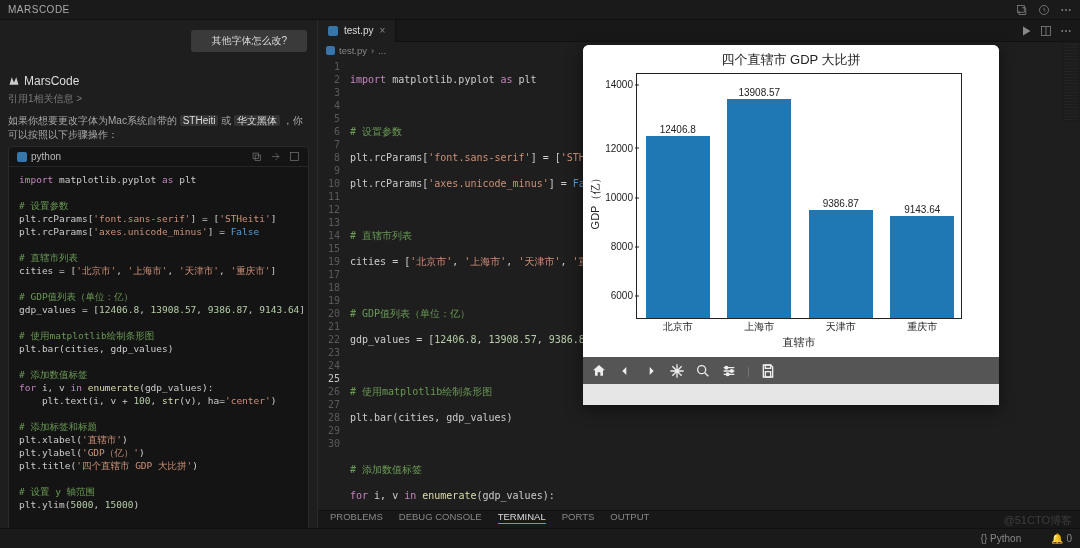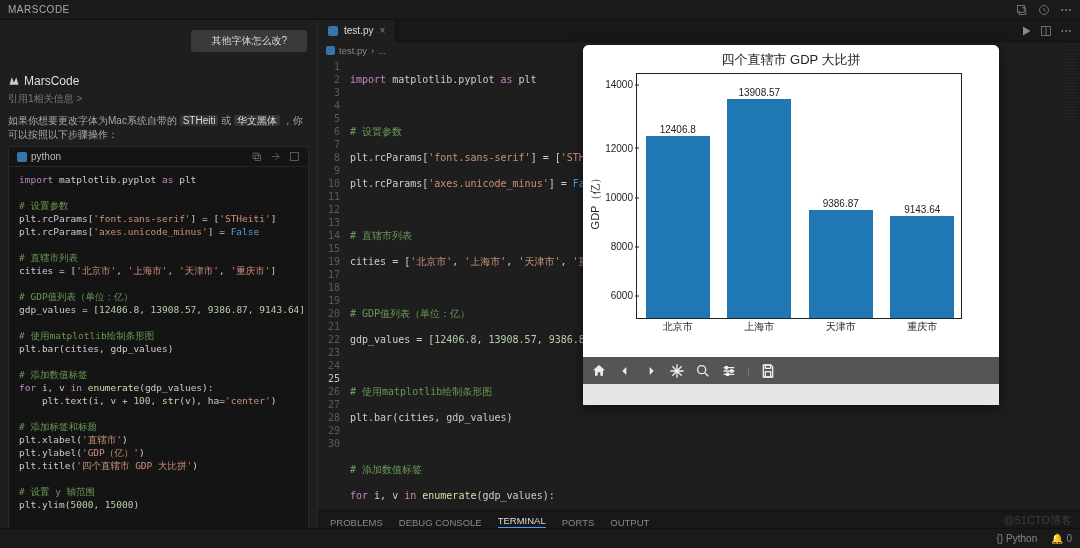--- a/index.html
+++ b/index.html
@@ -77,24 +77,24 @@
   .ytick::after { content:""; position:absolute; right:-6px; top:50%; width:4px; height:1px; background:#222; }
   .ylabel { position:absolute; left:12px; top:50%; transform:translate(-50%,-50%) rotate(-90deg); font-size:11px; color:#222; white-space:nowrap; }
   .xlabel { position:absolute; left:53px; width:326px; top:290px; text-align:center; font-size:11px; color:#222; }
   .xtick { position:absolute; bottom:-16px; font-size:10px; color:#222; transform:translateX(-50%); white-space:nowrap; }
   .bar { position:absolute; bottom:0; background:#1f77b4; }
   .barlbl { position:absolute; font-size:10px; color:#222; transform:translateX(-50%); white-space:nowrap; }
   .plot-toolbar { height:27px; background:#555; display:flex; align-items:center; gap:10px; padding:0 8px; }
   .plot-toolbar svg { width:16px; height:16px; color:#eee; }
 
   
-  .bottom-panel { position:absolute; left:318px; right:0; bottom:20px; height:18px; background:#181818; border-top:1px solid #111; display:flex; align-items:flex-end; gap:16px; padding:0 12px; font-size:9.5px; color:#888; }
+  .bottom-panel { position:absolute; left:318px; right:0; bottom:20px; height:18px; background:#181818; border-top:1px solid #111; display:flex; align-items:flex-start; gap:16px; padding:0 12px; font-size:9.5px; color:#888; }
   .bottom-panel .active { color:#ddd; border-bottom:1px solid #4a9eff; padding-bottom:1px; }
   .statusbar { position:absolute; left:0; right:0; bottom:0; height:20px; background:#1a1a1a; border-top:1px solid #111; display:flex; align-items:center; font-size:10px; color:#888; padding:0 8px; }
-  .statusbar .right { margin-left:auto; display:flex; gap:14px; }
+  .statusbar .right { margin-left:auto; display:flex; gap:30px; }
   .watermark { position:absolute; right:8px; bottom:20px; color:#555; font-size:11px; opacity:.6; }
 </style>
 </head>
 <body>
 
 <div class="topbar">
   <span class="topbar-title">MARSCODE</span>
   <div class="topbar-icons">
     <svg viewBox="0 0 16 16" fill="none" stroke="currentColor">
         <rect x="2" y="2" width="9" height="9"></rect>
@@ -293,20 +293,21 @@
             <div class="bar" style="left: 90.465px; width: 63.57px; height: 219.151px;"></div>
             <div class="xtick" style="left: 122.25px;">上海市</div>
             <div class="barlbl" style="left: 122.25px; top: 12.8492px;">13908.57</div>
             <div class="bar" style="left: 171.965px; width: 63.57px; height: 107.917px;"></div>
             <div class="xtick" style="left: 203.75px;">天津市</div>
             <div class="barlbl" style="left: 203.75px; top: 124.083px;">9386.87</div>
             <div class="bar" style="left: 253.465px; width: 63.57px; height: 101.934px;"></div>
             <div class="xtick" style="left: 285.25px;">重庆市</div>
             <div class="barlbl" style="left: 285.25px; top: 130.066px;">9143.64</div>
           </div>
+        <div class="xlabel">直辖市</div>
       </div>
       <div class="plot-toolbar">
         <svg viewBox="0 0 24 24" fill="currentColor">
             <path d="M12 3l9 8h-3v8h-4v-5h-4v5H6v-8H3z"></path>
           </svg>
         <svg viewBox="0 0 24 24" fill="currentColor">
             <path d="M14 6l-6 6 6 6z"></path>
           </svg>
         <svg viewBox="0 0 24 24" fill="currentColor">
             <path d="M10 6l6 6-6 6z"></path>

